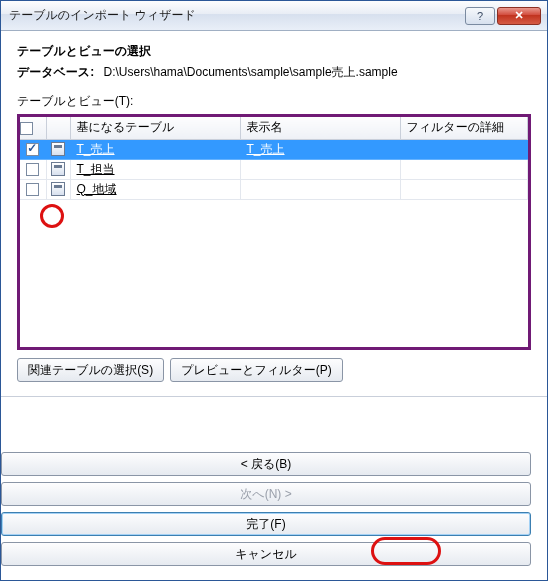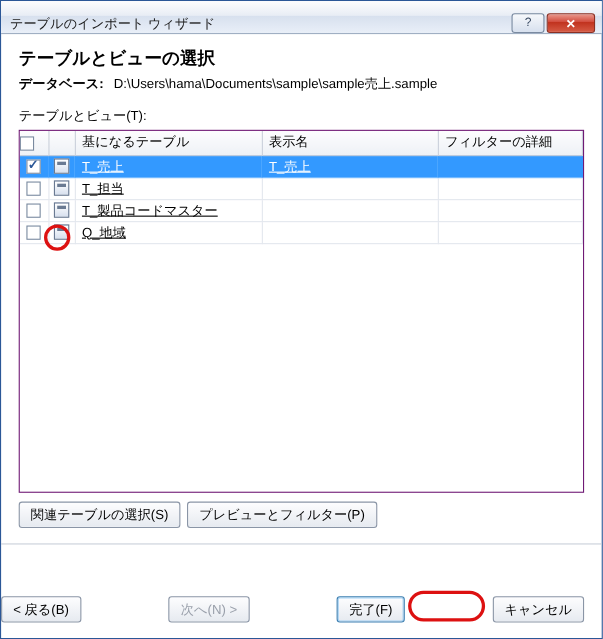--- a/index.html
+++ b/index.html
@@ -1,49 +1,49 @@
 <!DOCTYPE html>
 <html><head>
 <meta charset="utf-8">
 <style>
 *{box-sizing:border-box;margin:0;padding:0;}
 body{font-family:"MS UI Gothic","Meiryo UI",sans-serif;font-size:12px;background:#fff;}
 .window{width:548px;height:581px;border:1px solid #2b5797;background:#fff;display:flex;flex-direction:column;position:relative;}
-.titlebar{height:30px;background:linear-gradient(#fdfdfe,#e8edf5 45%,#d7e0ee 46%,#e9eff8);border-bottom:1px solid #a0afc3;display:flex;align-items:flex-end;padding:0 6px;}
+.titlebar{height:30px;background:linear-gradient(#fdfdfe,#e8edf5 45%,#d7e0ee 46%,#e9eff8);border-bottom:1px solid #a0afc3;display:flex;align-items:center;padding:0 6px;}
 .titlebar-text{flex:1;color:#1a1a1a;font-size:12px;padding-left:2px;}
 .title-btn{width:26px;height:18px;margin-left:2px;border:1px solid #7a8aa0;border-radius:3px;background:linear-gradient(#f6f8fb,#d7e0ee);display:flex;align-items:center;justify-content:center;font-size:11px;color:#3a4a63;}
 .title-btn.help{width:30px;}
 .title-btn.close{width:44px;background:linear-gradient(#e9988d,#d1493a 45%,#c1331f 46%,#d55a44);border-color:#8b2f22;color:#fff;font-weight:bold;}
 .body{flex:1;padding:12px 16px 10px 16px;display:flex;flex-direction:column;}
-.head1{font-weight:bold;font-size:16px;margin-bottom:4px;}
+.head1{font-weight:bold;font-size:12px;margin-bottom:4px;}
 .head2{font-size:12px;margin:0 0 18px 18px;}
 .dbline{font-size:12px;margin-bottom:12px;}
 .dbline b{font-weight:bold;margin-right:6px;}
 .tvlabel{font-size:12px;margin-bottom:4px;}
-.grid{border:1px solid #701a75;height:330px;background:#fff;overflow:hidden;}
+.grid{border:3px solid #701a75;height:236px;background:#fff;overflow:hidden;}
 table{border-collapse:collapse;width:100%;table-layout:fixed;}
 th{background:linear-gradient(#fdfdfe,#eef1f6);border-right:1px solid #c9cfda;border-bottom:1px solid #c9cfda;height:22px;font-weight:normal;font-size:12px;text-align:left;padding:0 6px;}
 th.chkcol{width:26px;padding:0;}
 th.iconcol{width:24px;padding:0;}
 td{border-right:1px solid #e3e7ee;border-bottom:1px solid #e3e7ee;height:20px;font-size:12px;padding:0 6px;vertical-align:middle;text-decoration:underline;}
 td.chkcell,td.iconcell{text-align:center;padding:0;}
 tr.sel td{background:#3399ff;color:#fff;border-right-color:#3399ff;border-bottom-color:#66b3ff;}
 .chkbox{width:13px;height:13px;border:1px solid #7a8aa0;background:#fff;display:inline-block;vertical-align:middle;position:relative;}
 .chkbox.checked::after{content:"✓";position:absolute;top:-3px;left:0;font-size:12px;font-weight:bold;color:#2b5797;}
 .tblicon{width:14px;height:14px;display:inline-block;border:1px solid #6a7a92;background:linear-gradient(#fff,#d7e0ee);vertical-align:middle;position:relative;}
 .tblicon::before{content:"";position:absolute;top:2px;left:2px;right:2px;height:3px;background:#6a7a92;}
 .ring{position:absolute;width:24px;height:24px;border:3px solid #d11;border-radius:50%;pointer-events:none;}
 .ring1{top:203px;left:39px;}
 .ring2{width:70px;height:28px;border-radius:14px;top:536px;left:370px;}
 .btnrow{display:flex;justify-content:flex-start;gap:6px;margin-top:8px;}
 .btn{height:24px;padding:0 10px;min-width:60px;border:1px solid #8a95a6;border-radius:3px;background:linear-gradient(#fdfdfe,#e6eaf0);font-size:12px;cursor:pointer;display:inline-flex;align-items:center;justify-content:center;}
 .btn.disabled{color:#9aa0ab;cursor:default;}
 .btn.default{border-color:#3c7fb1;box-shadow:0 0 0 1px #a3d1f5 inset;}
 .sep{height:1px;background:#c9cfda;margin:14px -16px 10px -16px;}
-.bottombar{display:flex;justify-content:space-between;gap:6px;padding:0 16px 14px 0;}
+.bottombar{display:flex;justify-content:space-between;gap:6px;padding:0 16px 14px 0;flex-direction:column;}
 </style>
 </head>
 <body>
 
 <div class="window">
 
   <div class="titlebar">
     <div class="titlebar-text">テーブルのインポート ウィザード</div>
     <div class="title-btn help">?</div>
     <div class="title-btn close">✕</div>
@@ -88,27 +88,20 @@
             <tr>
               <td class="chkcell"><span class="chkbox"></span></td>
               <td class="iconcell"><span class="tblicon"></span></td>
               <td>T_担当</td>
               <td></td>
               <td></td>
             </tr>
             <tr>
               <td class="chkcell"><span class="chkbox"></span></td>
               <td class="iconcell"><span class="tblicon"></span></td>
-              <td>T_製品コードマスター</td>
-              <td></td>
-              <td></td>
-            </tr>
-            <tr>
-              <td class="chkcell"><span class="chkbox"></span></td>
-              <td class="iconcell"><span class="tblicon"></span></td>
               <td>Q_地域</td>
               <td></td>
               <td></td>
             </tr>
           </tbody>
       </table>
     </div>
 
     <div class="btnrow">
       <button class="btn">関連テーブルの選択(S)</button>

